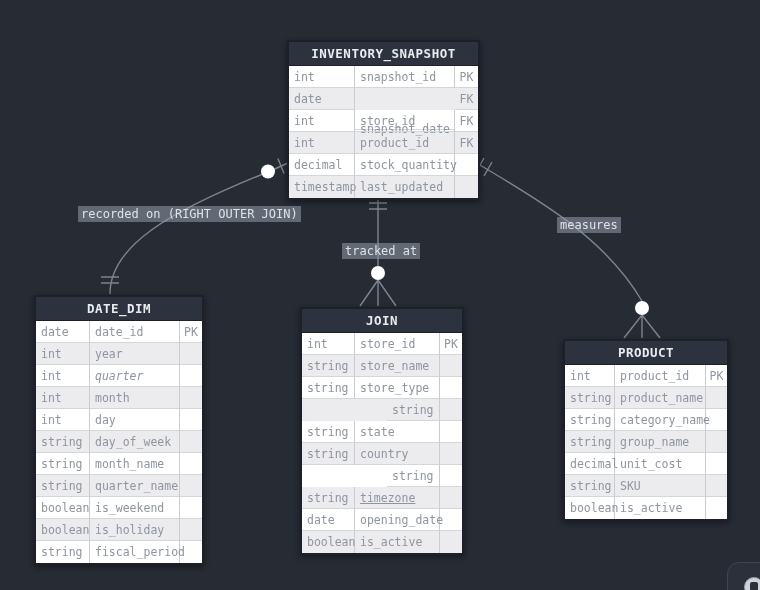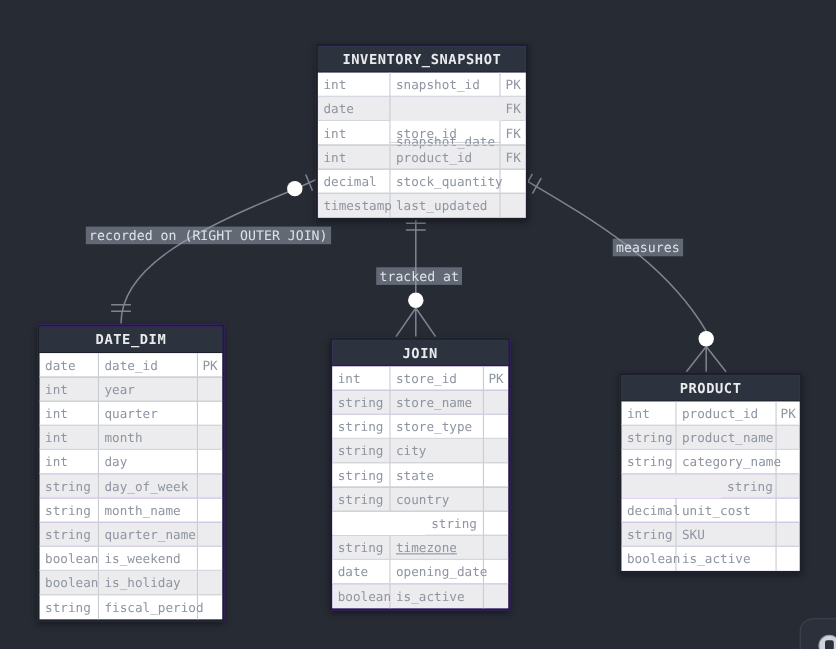--- a/index.html
+++ b/index.html
@@ -2,21 +2,21 @@
 <html><head>
 <meta charset="utf-8">
 <style>
   html,body{margin:0;padding:0;background:#1d2129;}
   #canvas{
     position:relative;width:760px;height:590px;overflow:hidden;
     background:#272b34;font-family:"DejaVu Sans Mono",monospace;
   }
   #connections{position:absolute;left:0;top:0;width:760px;height:590px;z-index:1;}
   .table{
-    position:absolute;z-index:2;background:#6d28d9;
+    position:absolute;z-index:2;background:#84cc16;
     border:2px solid #1b202a;box-shadow:0 2px 6px rgba(0,0,0,0.45);
   }
   .table-header{
     height:23px;background:#2d333e;color:#e9ebee;
     display:flex;align-items:center;justify-content:center;
     font-size:12.5px;font-weight:bold;letter-spacing:.5px;
     border-bottom:1px solid #1b202a;cursor:move;
   }
   .table-row{display:flex;height:22px;background:#ffffff;justify-content:flex-end;}
   .table-row:nth-child(even){background:#ececee;}
@@ -117,21 +117,21 @@
     <span class="cell name" style="width: 90px;">date_id</span>
     <span class="cell key" style="width: 22px;">PK</span>
   </div>
           <div class="table-row">
     <span class="cell type" style="width: 54px;">int</span>
     <span class="cell name" style="width: 90px;">year</span>
     <span class="cell key" style="width: 22px;"></span>
   </div>
           <div class="table-row">
     <span class="cell type" style="width: 54px;">int</span>
-    <span class="cell name" style="width: 90px;">quarter</span>
+    <span class="cell name" style="width: 90px; font-style: italic;">quarter</span>
     <span class="cell key" style="width: 22px;"></span>
   </div>
           <div class="table-row">
     <span class="cell type" style="width: 54px;">int</span>
     <span class="cell name" style="width: 90px;">month</span>
     <span class="cell key" style="width: 22px;"></span>
   </div>
           <div class="table-row">
     <span class="cell type" style="width: 54px;">int</span>
     <span class="cell name" style="width: 90px;">day</span>
@@ -182,21 +182,20 @@
     <span class="cell name" style="width: 85px;">store_name</span>
     <span class="cell key" style="width: 22px;"></span>
   </div>
           <div class="table-row">
     <span class="cell type" style="width: 53px;">string</span>
     <span class="cell name" style="width: 85px;">store_type</span>
     <span class="cell key" style="width: 22px;"></span>
   </div>
           <div class="table-row">
     <span class="cell type" style="width: 53px;">string</span>
-    <span class="cell name" style="width: 85px;">city</span>
     <span class="cell key" style="width: 22px;"></span>
   </div>
           <div class="table-row">
     <span class="cell type" style="width: 53px;">string</span>
     <span class="cell name" style="width: 85px;">state</span>
     <span class="cell key" style="width: 22px;"></span>
   </div>
           <div class="table-row">
     <span class="cell type" style="width: 53px;">string</span>
     <span class="cell name" style="width: 85px;">country</span>
@@ -236,20 +235,21 @@
     <span class="cell name" style="width: 91px;">product_name</span>
     <span class="cell key" style="width: 21px;"></span>
   </div>
           <div class="table-row">
     <span class="cell type" style="width: 50px;">string</span>
     <span class="cell name" style="width: 91px;">category_name</span>
     <span class="cell key" style="width: 21px;"></span>
   </div>
           <div class="table-row">
     <span class="cell type" style="width: 50px;">string</span>
+    <span class="cell name" style="width: 91px;">group_name</span>
     <span class="cell key" style="width: 21px;"></span>
   </div>
           <div class="table-row">
     <span class="cell type" style="width: 50px;">decimal</span>
     <span class="cell name" style="width: 91px;">unit_cost</span>
     <span class="cell key" style="width: 21px;"></span>
   </div>
           <div class="table-row">
     <span class="cell type" style="width: 50px;">string</span>
     <span class="cell name" style="width: 91px;">SKU</span>

